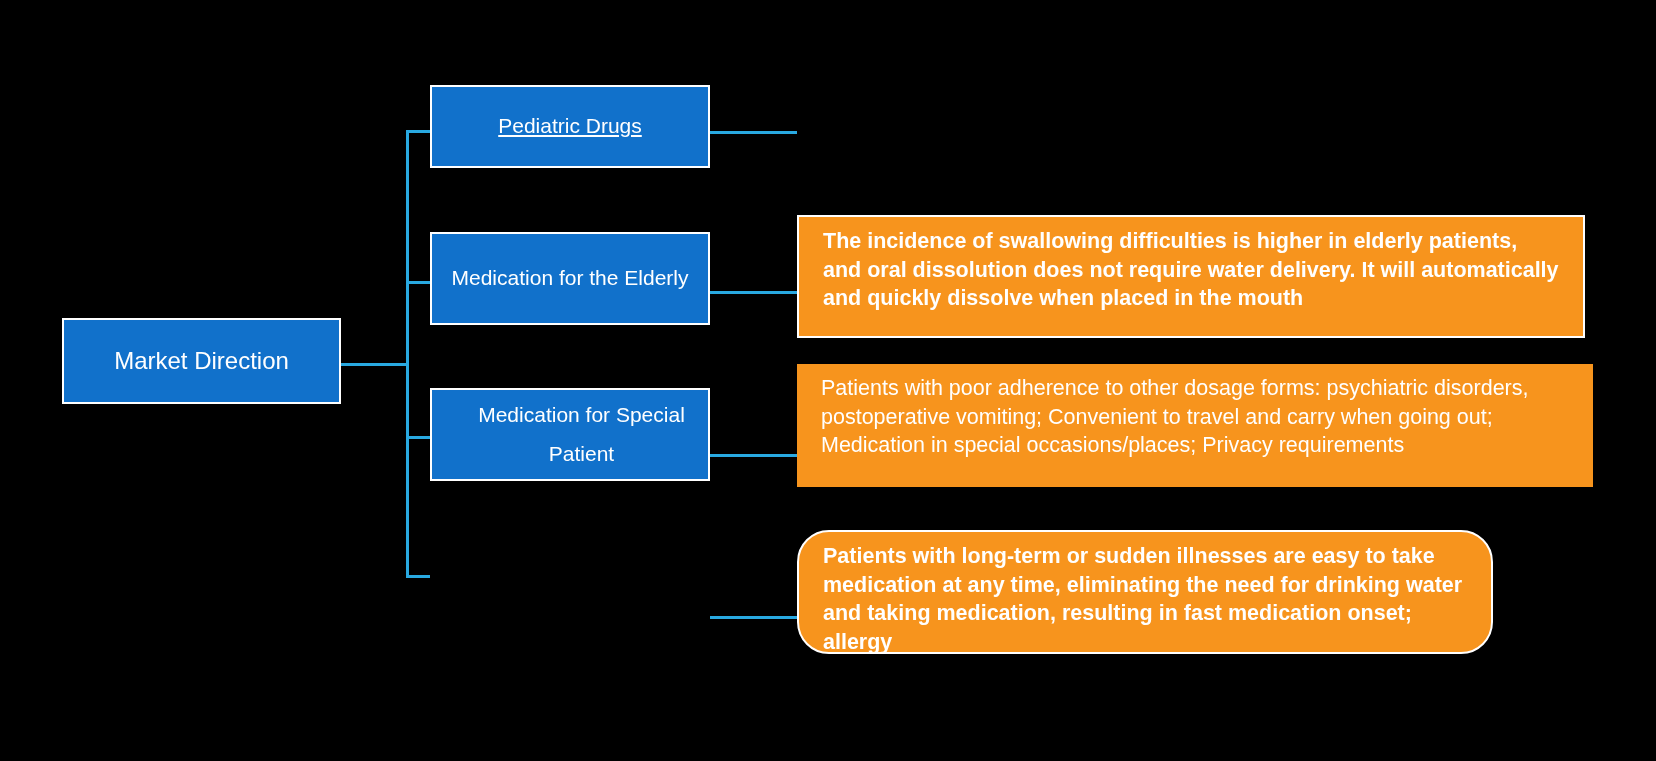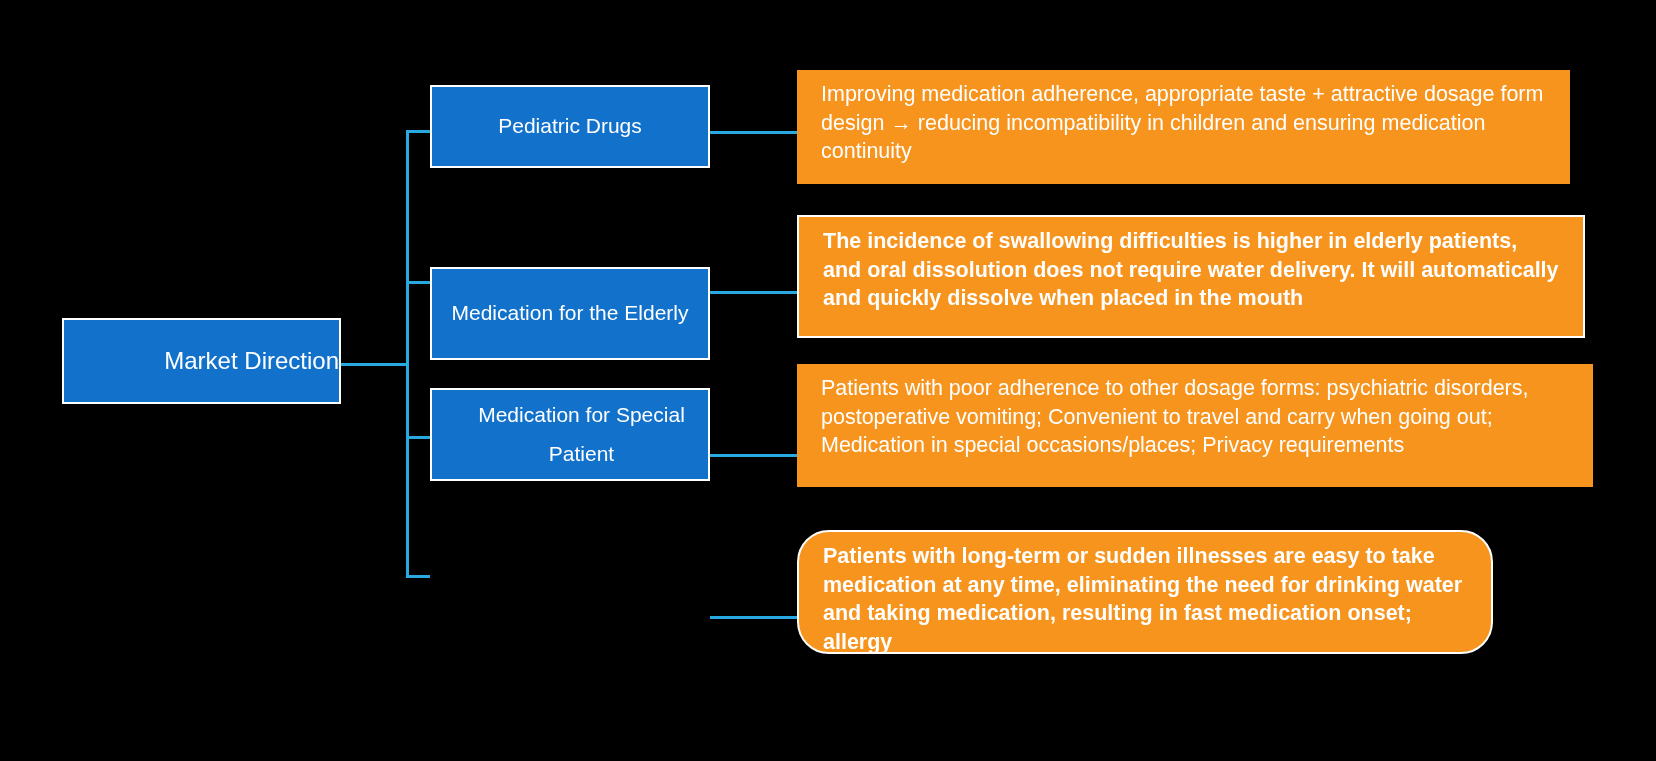--- a/index.html
+++ b/index.html
@@ -22,30 +22,29 @@
     color: var(--text, #fff);
     display: flex;
     align-items: center;
     justify-content: center;
     text-align: center;
     box-sizing: border-box;
   }
   .root-node {
     left: 62px; top: 318px; width: 279px; height: 86px;
     font-size: 24px;
-    justify-content: flex-end;
   }
   .branch-node {
     left: 430px; width: 280px;
     font-size: 21px;
     line-height: 1.82;
     padding: 0 10px;
   }
-  .bn-0 { top: 85px;  height: 83px; }
-  .bn-1 { top: 232px; height: 93px; margin-top: 35px; }
+  .bn-0 { top: 85px;  height: 83px; text-decoration: underline; }
+  .bn-1 { top: 232px; height: 93px; }
   .bn-2 { top: 388px; height: 93px; padding-left: 33px; }
   .bn-3 { top: 543px; height: 93px; }
   .note {
     position: absolute;
     left: 797px;
     background: var(--note-orange, #F7941D);
     color: var(--text, #fff);
     font-size: 21.5px;
     line-height: 28.5px;
     padding: 10px 22px 6px 24px;
@@ -87,23 +86,20 @@
   <div class="node branch-node bn-0">
     <span>Pediatric Drugs</span>
   </div>
   <div class="node branch-node bn-1">
     <span>Medication for the Elderly</span>
   </div>
   <div class="node branch-node bn-2">
     <span>Medication for Special Patient</span>
   </div>
 
-  <div class="note nt-0">
-    <span>Improving medication adherence, appropriate taste + attractive dosage form design → reducing incompatibility in children and ensuring medication continuity</span>
-  </div>
   <div class="note nt-1 bordered">
     <span>The incidence of swallowing difficulties is higher in elderly patients, and oral dissolution does not require water delivery. It will automatically and quickly dissolve when placed in the mouth</span>
   </div>
   <div class="note nt-2">
     <span>Patients with poor adherence to other dosage forms: psychiatric disorders, postoperative vomiting; Convenient to travel and carry when going out; Medication in special occasions/places; Privacy requirements</span>
   </div>
   <div class="note nt-3 bordered">
     <span>Patients with long-term or sudden illnesses are easy to take medication at any time, eliminating the need for drinking water and taking medication, resulting in fast medication onset; allergy</span>
   </div>
 

